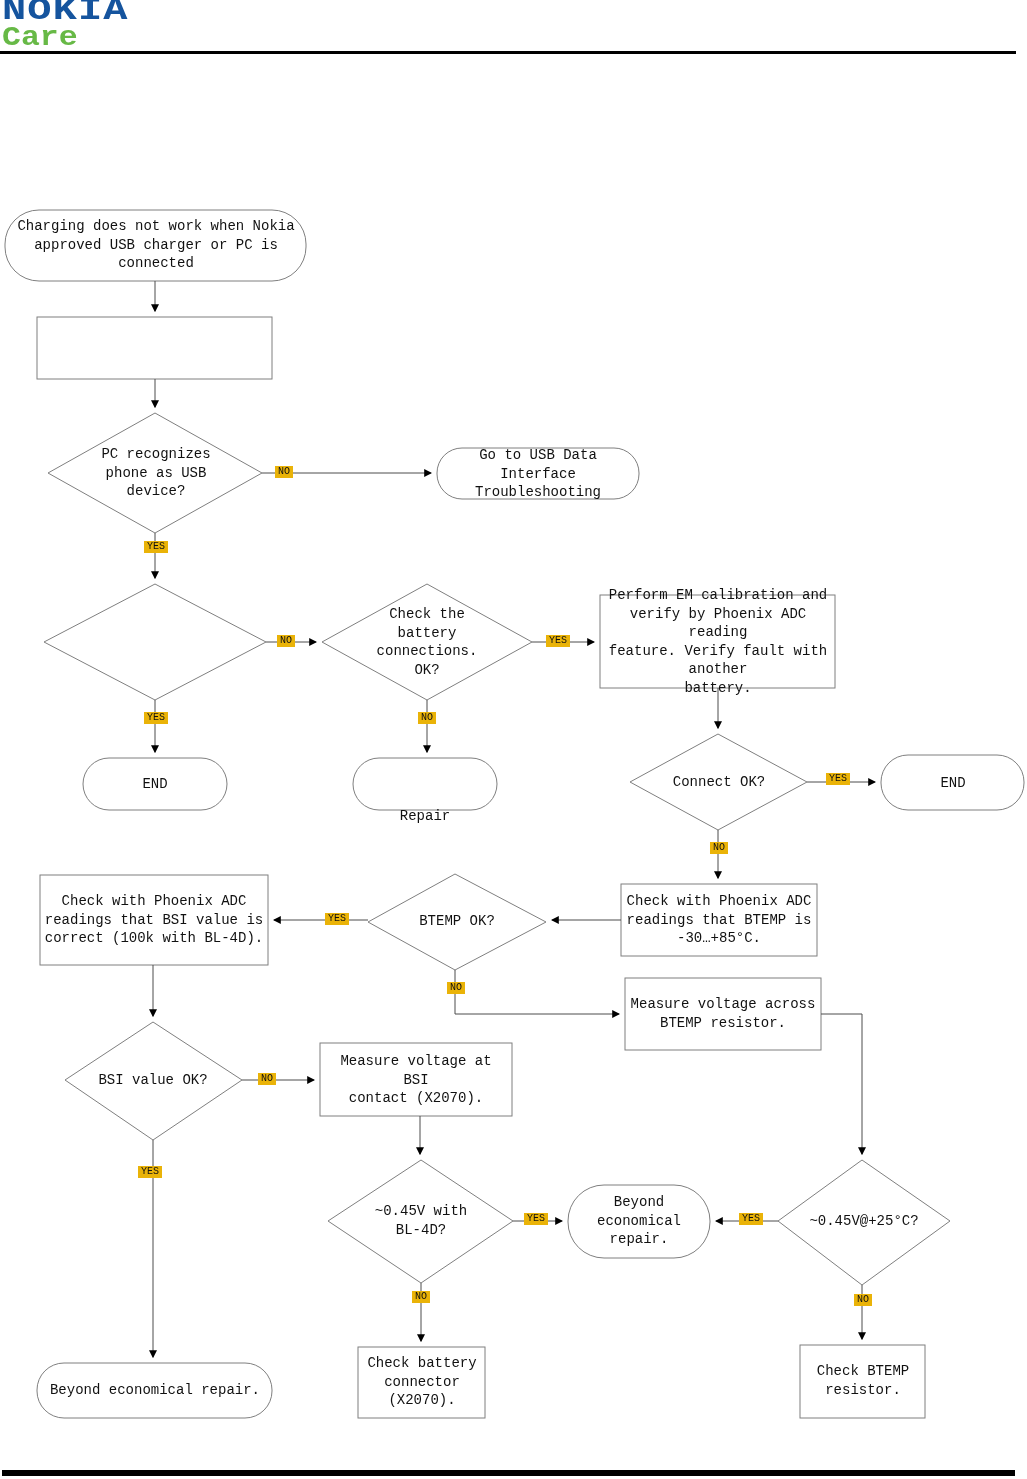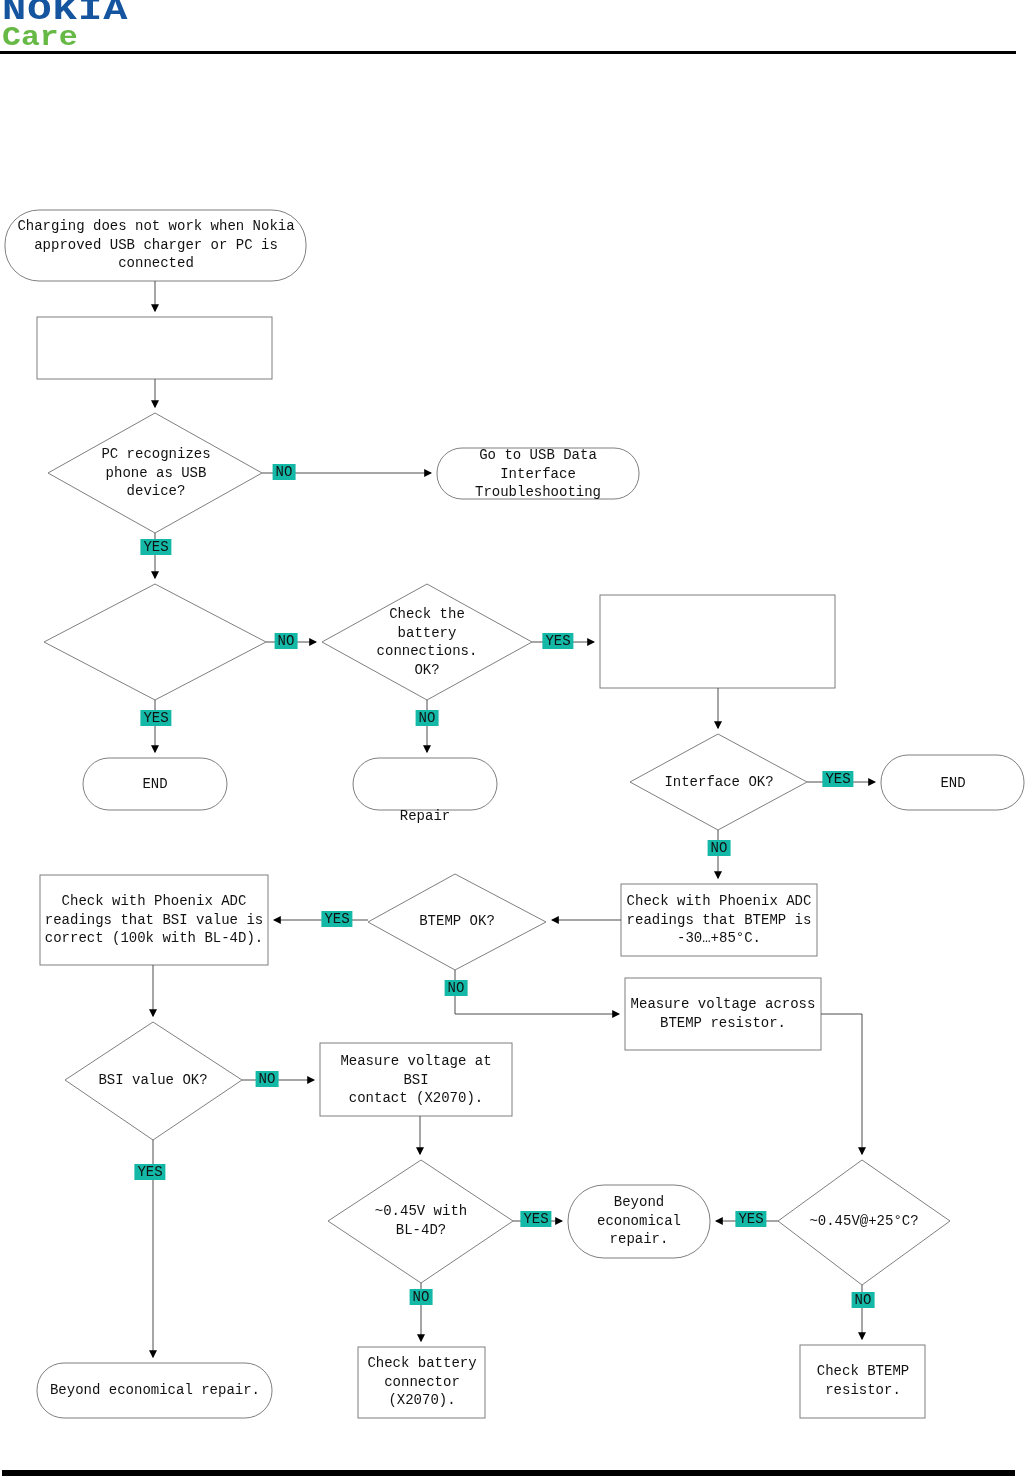--- a/index.html
+++ b/index.html
@@ -35,21 +35,21 @@
   svg.flow{position:absolute;left:0;top:0;}
   svg.flow rect, svg.flow polygon{fill:#ffffff;stroke:var(--shape-border);stroke-width:1;}
   svg.flow line, svg.flow polyline{fill:none;stroke:var(--connector);stroke-width:1;}
   .node-text{
     position:absolute;transform:translate(-50%,-50%);
     text-align:center;font-size:14px;line-height:1.33;
     white-space:pre-line;
   }
   .edge-label{
     position:absolute;transform:translate(-50%,-50%);
-    font-size:14px;line-height:1;background:#14b8a6;padding:1px 3px;
+    font-size:10px;line-height:1;background:#eab308;padding:1px 3px;
   }
 </style>
 </head>
 <body>
 
 <div id="page">
 
   <div class="logo-nokia">NOKIA</div>
   <div class="logo-care">Care</div>
   <div class="rule rule-header"></div>
@@ -119,23 +119,27 @@
 approved USB charger or PC is
 connected</div>
   <div class="node-text" style="left:538px;top:474px;width:195px">Go to USB Data Interface
 Troubleshooting</div>
   <div class="node-text" style="left:156px;top:473px;width:140px">PC recognizes
 phone as USB
 device?</div>
   <div class="node-text" style="left:427px;top:642px;width:140px">Check the battery
 connections.
 OK?</div>
+  <div class="node-text" style="left:718px;top:642px;width:232px">Perform EM calibration and
+verify by Phoenix  ADC reading
+feature. Verify fault with another
+battery.</div>
   <div class="node-text" style="left:155px;top:784px;width:120px">END</div>
   <div class="node-text" style="left:425px;top:816px;width:120px">Repair</div>
-  <div class="node-text" style="left:719px;top:782px;width:130px">Interface OK?</div>
+  <div class="node-text" style="left:719px;top:782px;width:130px">Connect OK?</div>
   <div class="node-text" style="left:953px;top:783px;width:120px">END</div>
   <div class="node-text" style="left:719px;top:920px;width:192px">Check with Phoenix ADC
 readings that BTEMP is
 -30…+85°C.</div>
   <div class="node-text" style="left:457px;top:921px;width:120px">BTEMP OK?</div>
   <div class="node-text" style="left:154px;top:920px;width:222px">Check with Phoenix ADC
 readings that BSI value is
 correct (100k with BL-4D).</div>
   <div class="node-text" style="left:723px;top:1014px;width:192px">Measure voltage across
 BTEMP resistor.</div>

